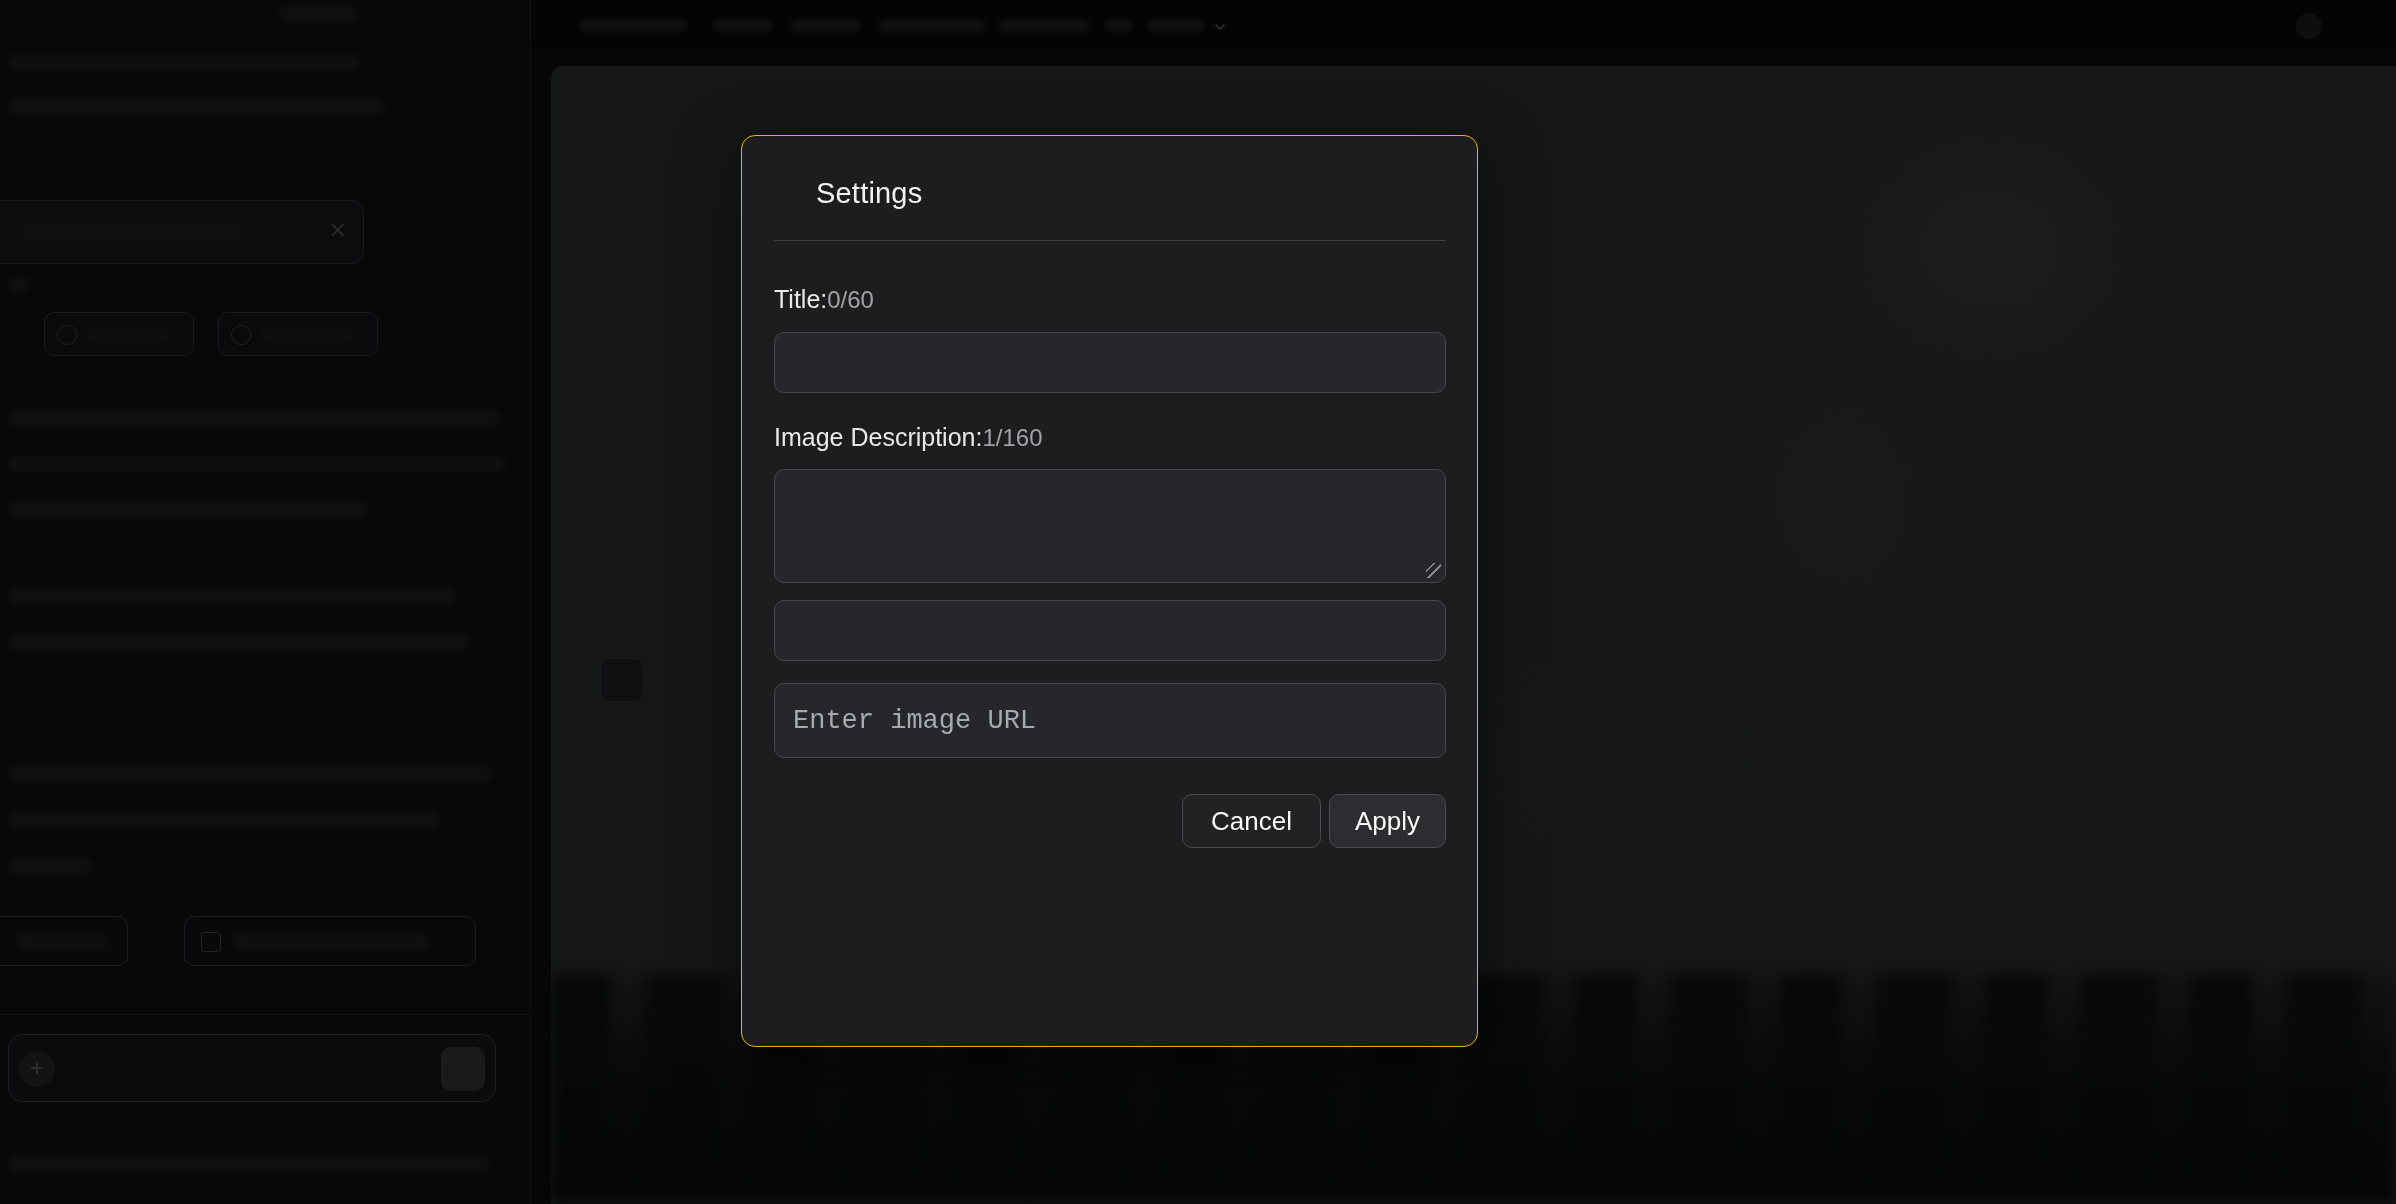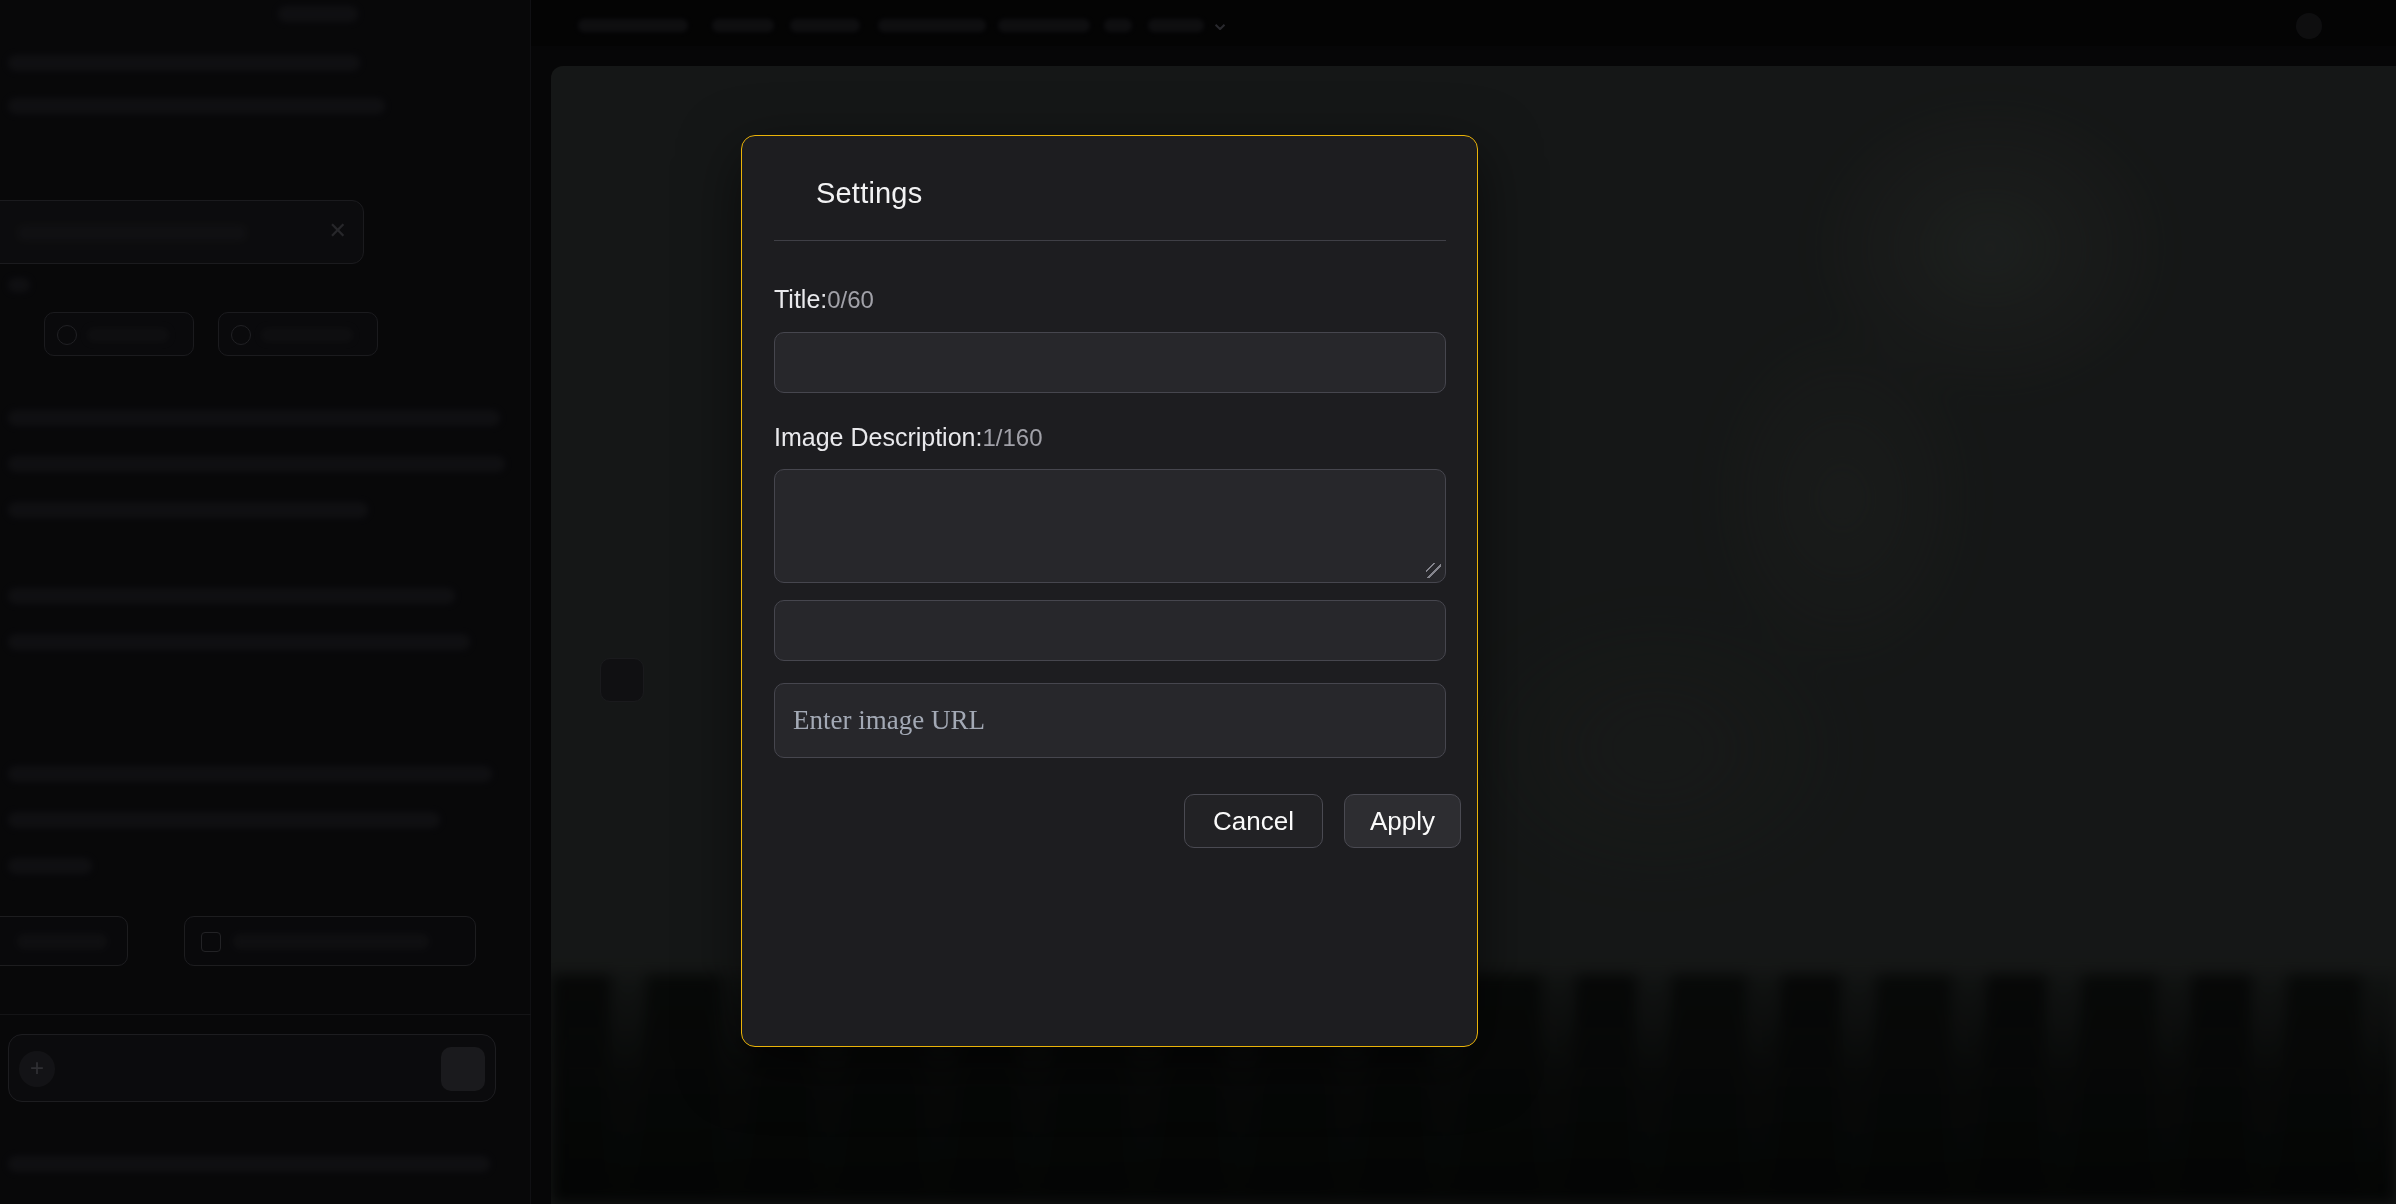--- a/index.html
+++ b/index.html
@@ -52,30 +52,30 @@
   .modal-header { padding:40px 32px 0 74px; }
   .modal-title { font-size:29px; font-weight:500; color:#f2f2f3; line-height:34px; letter-spacing:.2px; }
   .modal-divider { margin:30px 31px 0 32px; height:1px; background:#3f3f46; }
   .modal-body { padding:0 31px 0 32px; }
   .field-row { display:flex; justify-content:flex-start; align-items:baseline; margin-top:43px; }
   .field-row.tight { margin-top:29px; }
   .field-row.mid { margin-top:39px; }
   .field-label { font-size:25px; color:#e9e9ec; line-height:30px; }
   .field-counter { font-size:24px; color:#a1a1a8; line-height:30px; }
   .text-input { display:block; width:100%; height:61px; margin-top:17px; background:#27272b; border:1px solid #46464e;
-    border-radius:10px; color:#ef4444; font-size:27px; padding:0 18px; outline:none; font-family:Liberation Serif, serif; }
+    border-radius:10px; color:#ef4444; font-size:27px; padding:0 18px; outline:none; font-family:Liberation Mono, monospace; }
   .textarea-wrap { position:relative; margin-top:16px; }
   .text-area { display:block; width:100%; height:114px; background:#27272b; border:1px solid #46464e; border-radius:10px;
     color:#fafafa; font-size:27px; padding:12px 18px; outline:none; resize:none; font-family:inherit; }
   .resize-grip { position:absolute; right:5px; bottom:5px; width:15px; height:15px;
     background:repeating-linear-gradient(135deg, transparent 0 5px, #85858d 5px 7px, transparent 7px 11px, #85858d 11px 13px, transparent 13px 16px); }
   .url-input { height:75px; margin-top:22px; }
   .url-input::placeholder, .text-input::placeholder { color:#a3a9b5; opacity:1; }
   .helper-text { margin-top:18px; font-size:24px; color:#9a9aa2; line-height:22px; }
-  .modal-footer { display:flex; justify-content:flex-end; gap:21px; margin-top:36px; padding:0 16px;align-items:flex-end; }
+  .modal-footer { display:flex; justify-content:flex-end; gap:8px; margin-top:36px; padding:0 31px;align-items:flex-end; }
   .btn { height:54px; border-radius:10px; font-size:26px; color:#fafafa; font-family:inherit; cursor:pointer; line-height:52px; }
   .btn-cancel { background:#222225; border:1px solid #4a4a52; padding:0 28px; }
   .btn-apply { background:#2d2d31; border:1px solid #4a4a52; padding:0 25px; }
 </style>
 </head>
 <body>
 
 <div class="screen">
 
   <div class="topbar">

